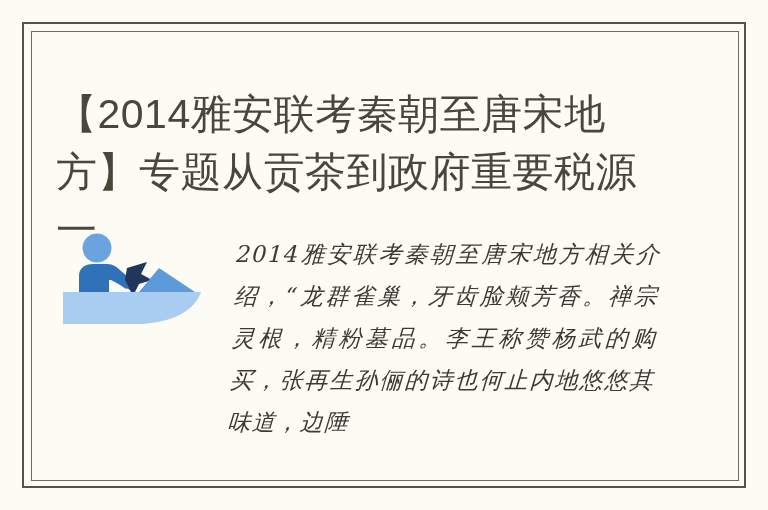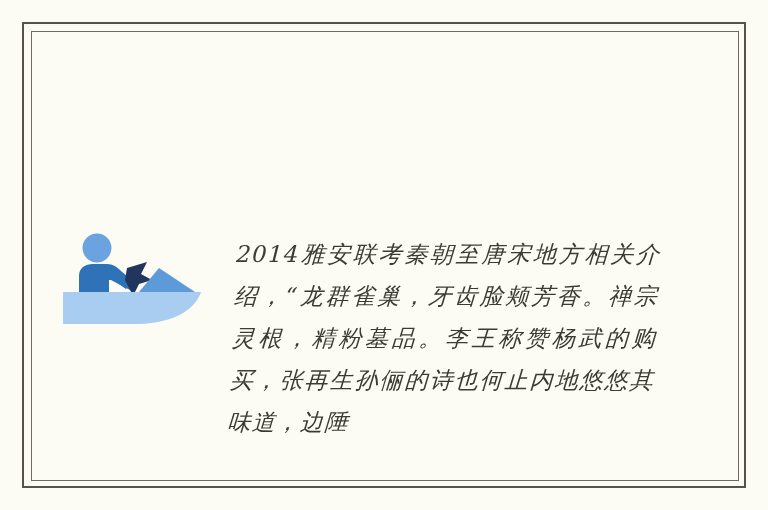--- a/index.html
+++ b/index.html
@@ -98,20 +98,21 @@
   }
 </style>
 </head>
 <body>
 
 <div class="page">
 
   <div class="frame-outer"></div>
   <div class="frame-inner"></div>
 
+  <h1 class="article-title">【2014雅安联考秦朝至唐宋地方】专题从贡茶到政府重要税源一</h1>
 
   <div class="content-row">
 
     <div class="illustration">
       <svg viewBox="0 0 150 100" xmlns="http://www.w3.org/2000/svg">
 
         <circle cx="42" cy="20" r="14.5" fill="#6aa3e0"></circle>
 
         <path d="M24 68 L24 48 C24 40 30 36 38 36 L52 36 C58 36 62 39 66 43
                  L78 53 L71 61 L58 52 L54 52 L54 68 Z" fill="#2f72b8"></path>

